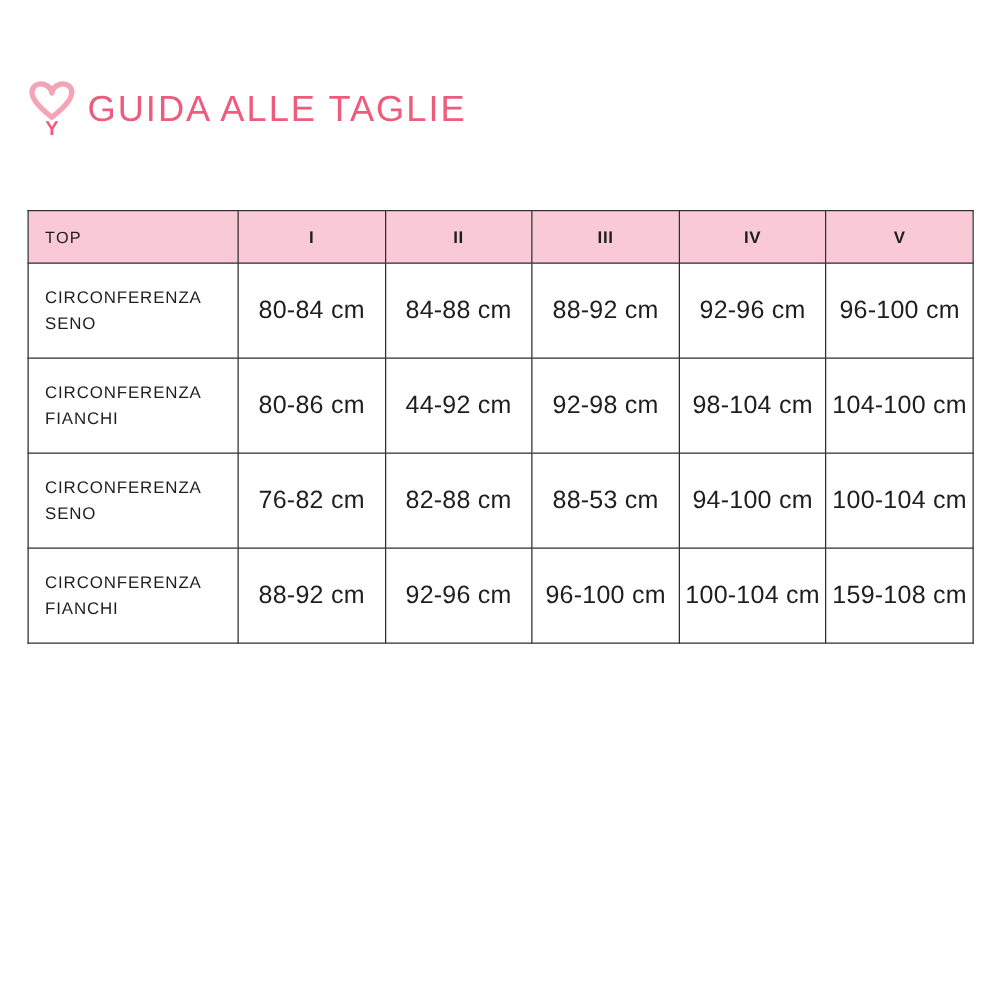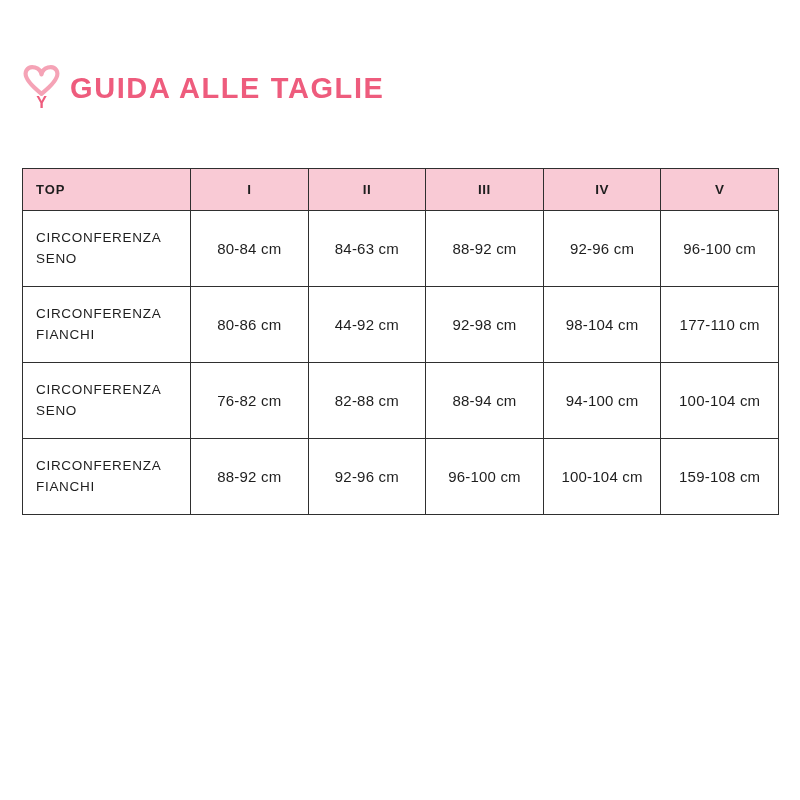--- a/index.html
+++ b/index.html
@@ -24,21 +24,21 @@
     align-items: center;
     gap: 8px;
   }
   .logo {
     width: 41px;
     height: 48px;
     flex: 0 0 auto;
   }
   .page-title {
     font-size: 29px;
-    font-weight: 700;
+    font-weight: 400;
     color: #ee5c7d;
     letter-spacing: 1.6px;
     line-height: 1;
     padding-top: 6px;
     white-space: nowrap;
   }
   table.size-table {
     position: absolute;
     left: 22px;
     top: 168px;
@@ -57,21 +57,21 @@
   }
   tr.measure-row {
     height: 76px;
     background: #ffffff;
     margin-left: 32px;
   }
   th.section-label {
     text-align: left;
     padding: 0 8px 0 13px;
     font-size: 13px;
-    font-weight: 700;
+    font-weight: 400;
     letter-spacing: 1px;
     color: #1e1e1e;
   }
   th.size-cell {
     text-align: center;
     font-size: 13.5px;
     font-weight: 700;
     letter-spacing: 0.5px;
     color: #1e1e1e;
   }
@@ -79,21 +79,21 @@
     text-align: left;
     padding: 0 34px 0 13px;
     font-size: 13.5px;
     font-weight: 400;
     letter-spacing: 0.7px;
     line-height: 1.5;
     color: #1e1e1e;
   }
   td.value-cell {
     text-align: center;
-    font-size: 15px;
+    font-size: 20px;
     font-weight: 400;
     letter-spacing: 0.2px;
     color: #1e1e1e;
   }
 </style>
 </head>
 <body>
 
 <div class="page">
 
@@ -121,42 +121,42 @@
         <th class="size-cell">I</th>
         <th class="size-cell">II</th>
         <th class="size-cell">III</th>
         <th class="size-cell">IV</th>
         <th class="size-cell">V</th>
       </tr>
 
       <tr class="measure-row">
         <td class="measure-label">CIRCONFERENZA SENO</td>
         <td class="value-cell">80-84 cm</td>
-        <td class="value-cell">84-63 cm</td>
+        <td class="value-cell">84-88 cm</td>
         <td class="value-cell">88-92 cm</td>
         <td class="value-cell">92-96 cm</td>
         <td class="value-cell">96-100 cm</td>
       </tr>
 
 
       <tr class="measure-row">
         <td class="measure-label">CIRCONFERENZA FIANCHI</td>
         <td class="value-cell">80-86 cm</td>
         <td class="value-cell">44-92 cm</td>
         <td class="value-cell">92-98 cm</td>
         <td class="value-cell">98-104 cm</td>
-        <td class="value-cell">177-110 cm</td>
+        <td class="value-cell">104-100 cm</td>
       </tr>
 
 
       <tr class="measure-row">
         <td class="measure-label">CIRCONFERENZA SENO</td>
         <td class="value-cell">76-82 cm</td>
         <td class="value-cell">82-88 cm</td>
-        <td class="value-cell">88-94 cm</td>
+        <td class="value-cell">88-53 cm</td>
         <td class="value-cell">94-100 cm</td>
         <td class="value-cell">100-104 cm</td>
       </tr>
 
 
       <tr class="measure-row">
         <td class="measure-label">CIRCONFERENZA FIANCHI</td>
         <td class="value-cell">88-92 cm</td>
         <td class="value-cell">92-96 cm</td>
         <td class="value-cell">96-100 cm</td>

